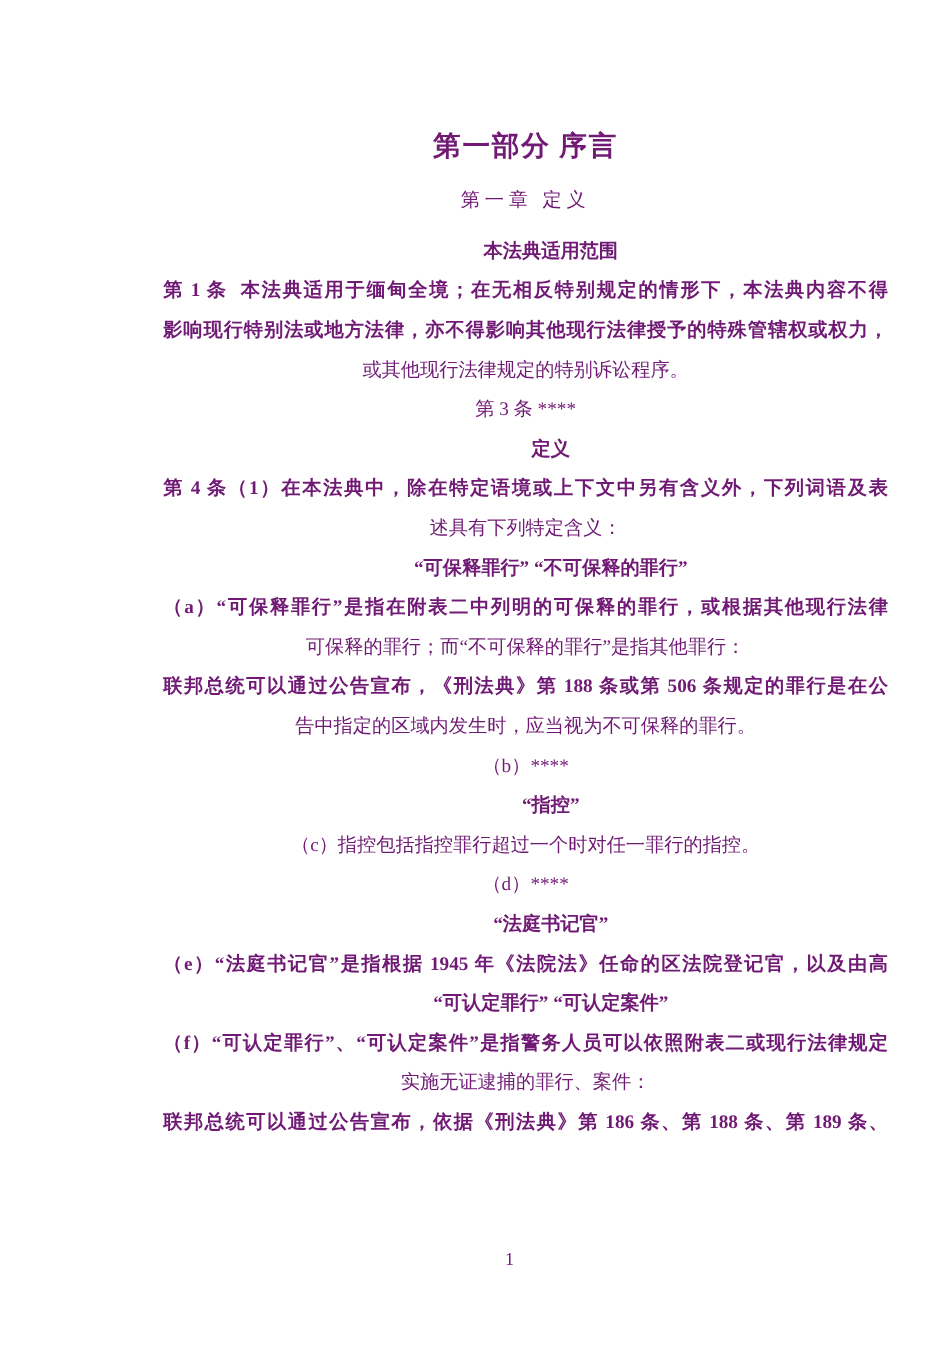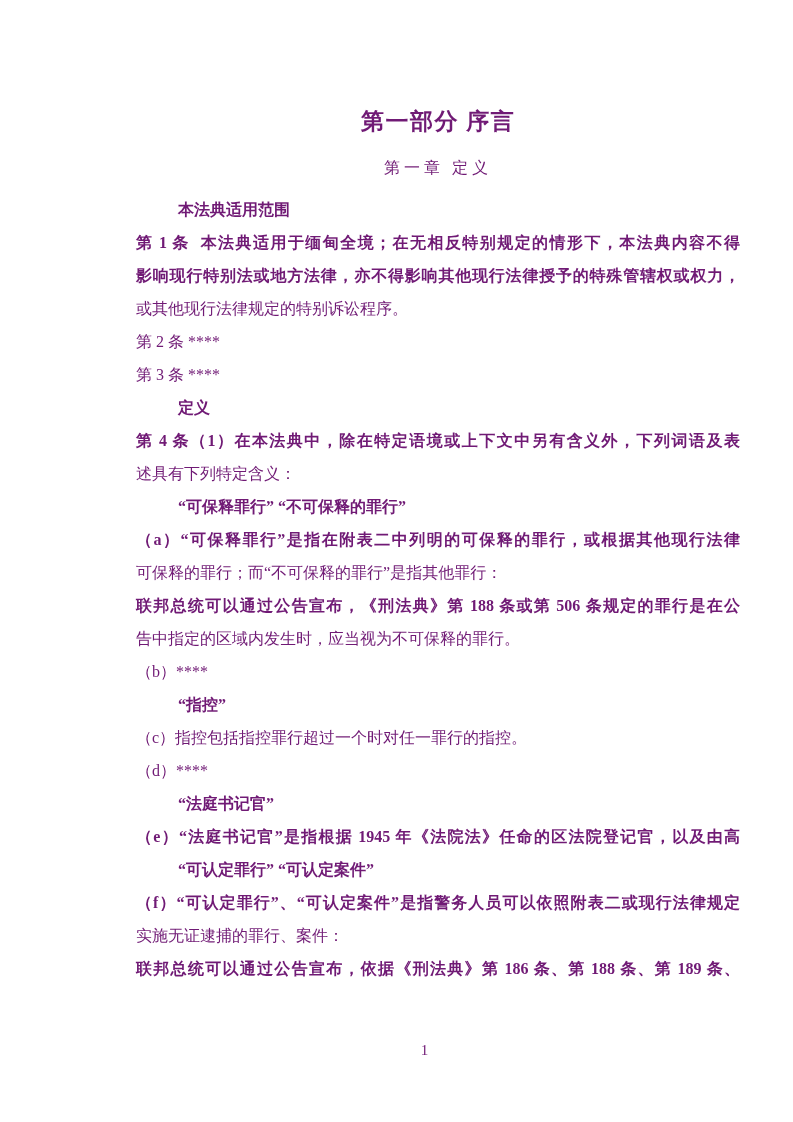--- a/index.html
+++ b/index.html
@@ -39,20 +39,21 @@
     letter-spacing: 4px;
     white-space: pre-wrap;
   }
   .body-text {
     margin-top: 9px;
     font-size: 16px;
   }
   .ln {
     line-height: 33px;
     white-space: pre-wrap;
+    text-align: center;
   }
   
   .j {
     text-align: justify;
     text-align-last: justify;
     font-weight: bold;
   }
   
   .h {
     font-weight: bold;
@@ -73,21 +74,20 @@
 
 <div class="page">
   <div class="content">
     <div class="part-title">第一部分 序言</div>
     <div class="chapter-title">第一章 定义</div>
     <div class="body-text">
       <div class="ln h">本法典适用范围</div>
       <div class="ln j">第 1 条  本法典适用于缅甸全境；在无相反特别规定的情形下，本法典内容不得</div>
       <div class="ln j">影响现行特别法或地方法律，亦不得影响其他现行法律授予的特殊管辖权或权力，</div>
       <div class="ln">或其他现行法律规定的特别诉讼程序。</div>
-      <div class="ln">第 2 条 ****</div>
       <div class="ln">第 3 条 ****</div>
       <div class="ln h">定义</div>
       <div class="ln j">第 4 条（1）在本法典中，除在特定语境或上下文中另有含义外，下列词语及表</div>
       <div class="ln">述具有下列特定含义：</div>
       <div class="ln h">“可保释罪行” “不可保释的罪行”</div>
       <div class="ln j">（a）“可保释罪行”是指在附表二中列明的可保释的罪行，或根据其他现行法律</div>
       <div class="ln">可保释的罪行；而“不可保释的罪行”是指其他罪行：</div>
       <div class="ln j">联邦总统可以通过公告宣布，《刑法典》第 188 条或第 506 条规定的罪行是在公</div>
       <div class="ln">告中指定的区域内发生时，应当视为不可保释的罪行。</div>
       <div class="ln">（b）****</div>

